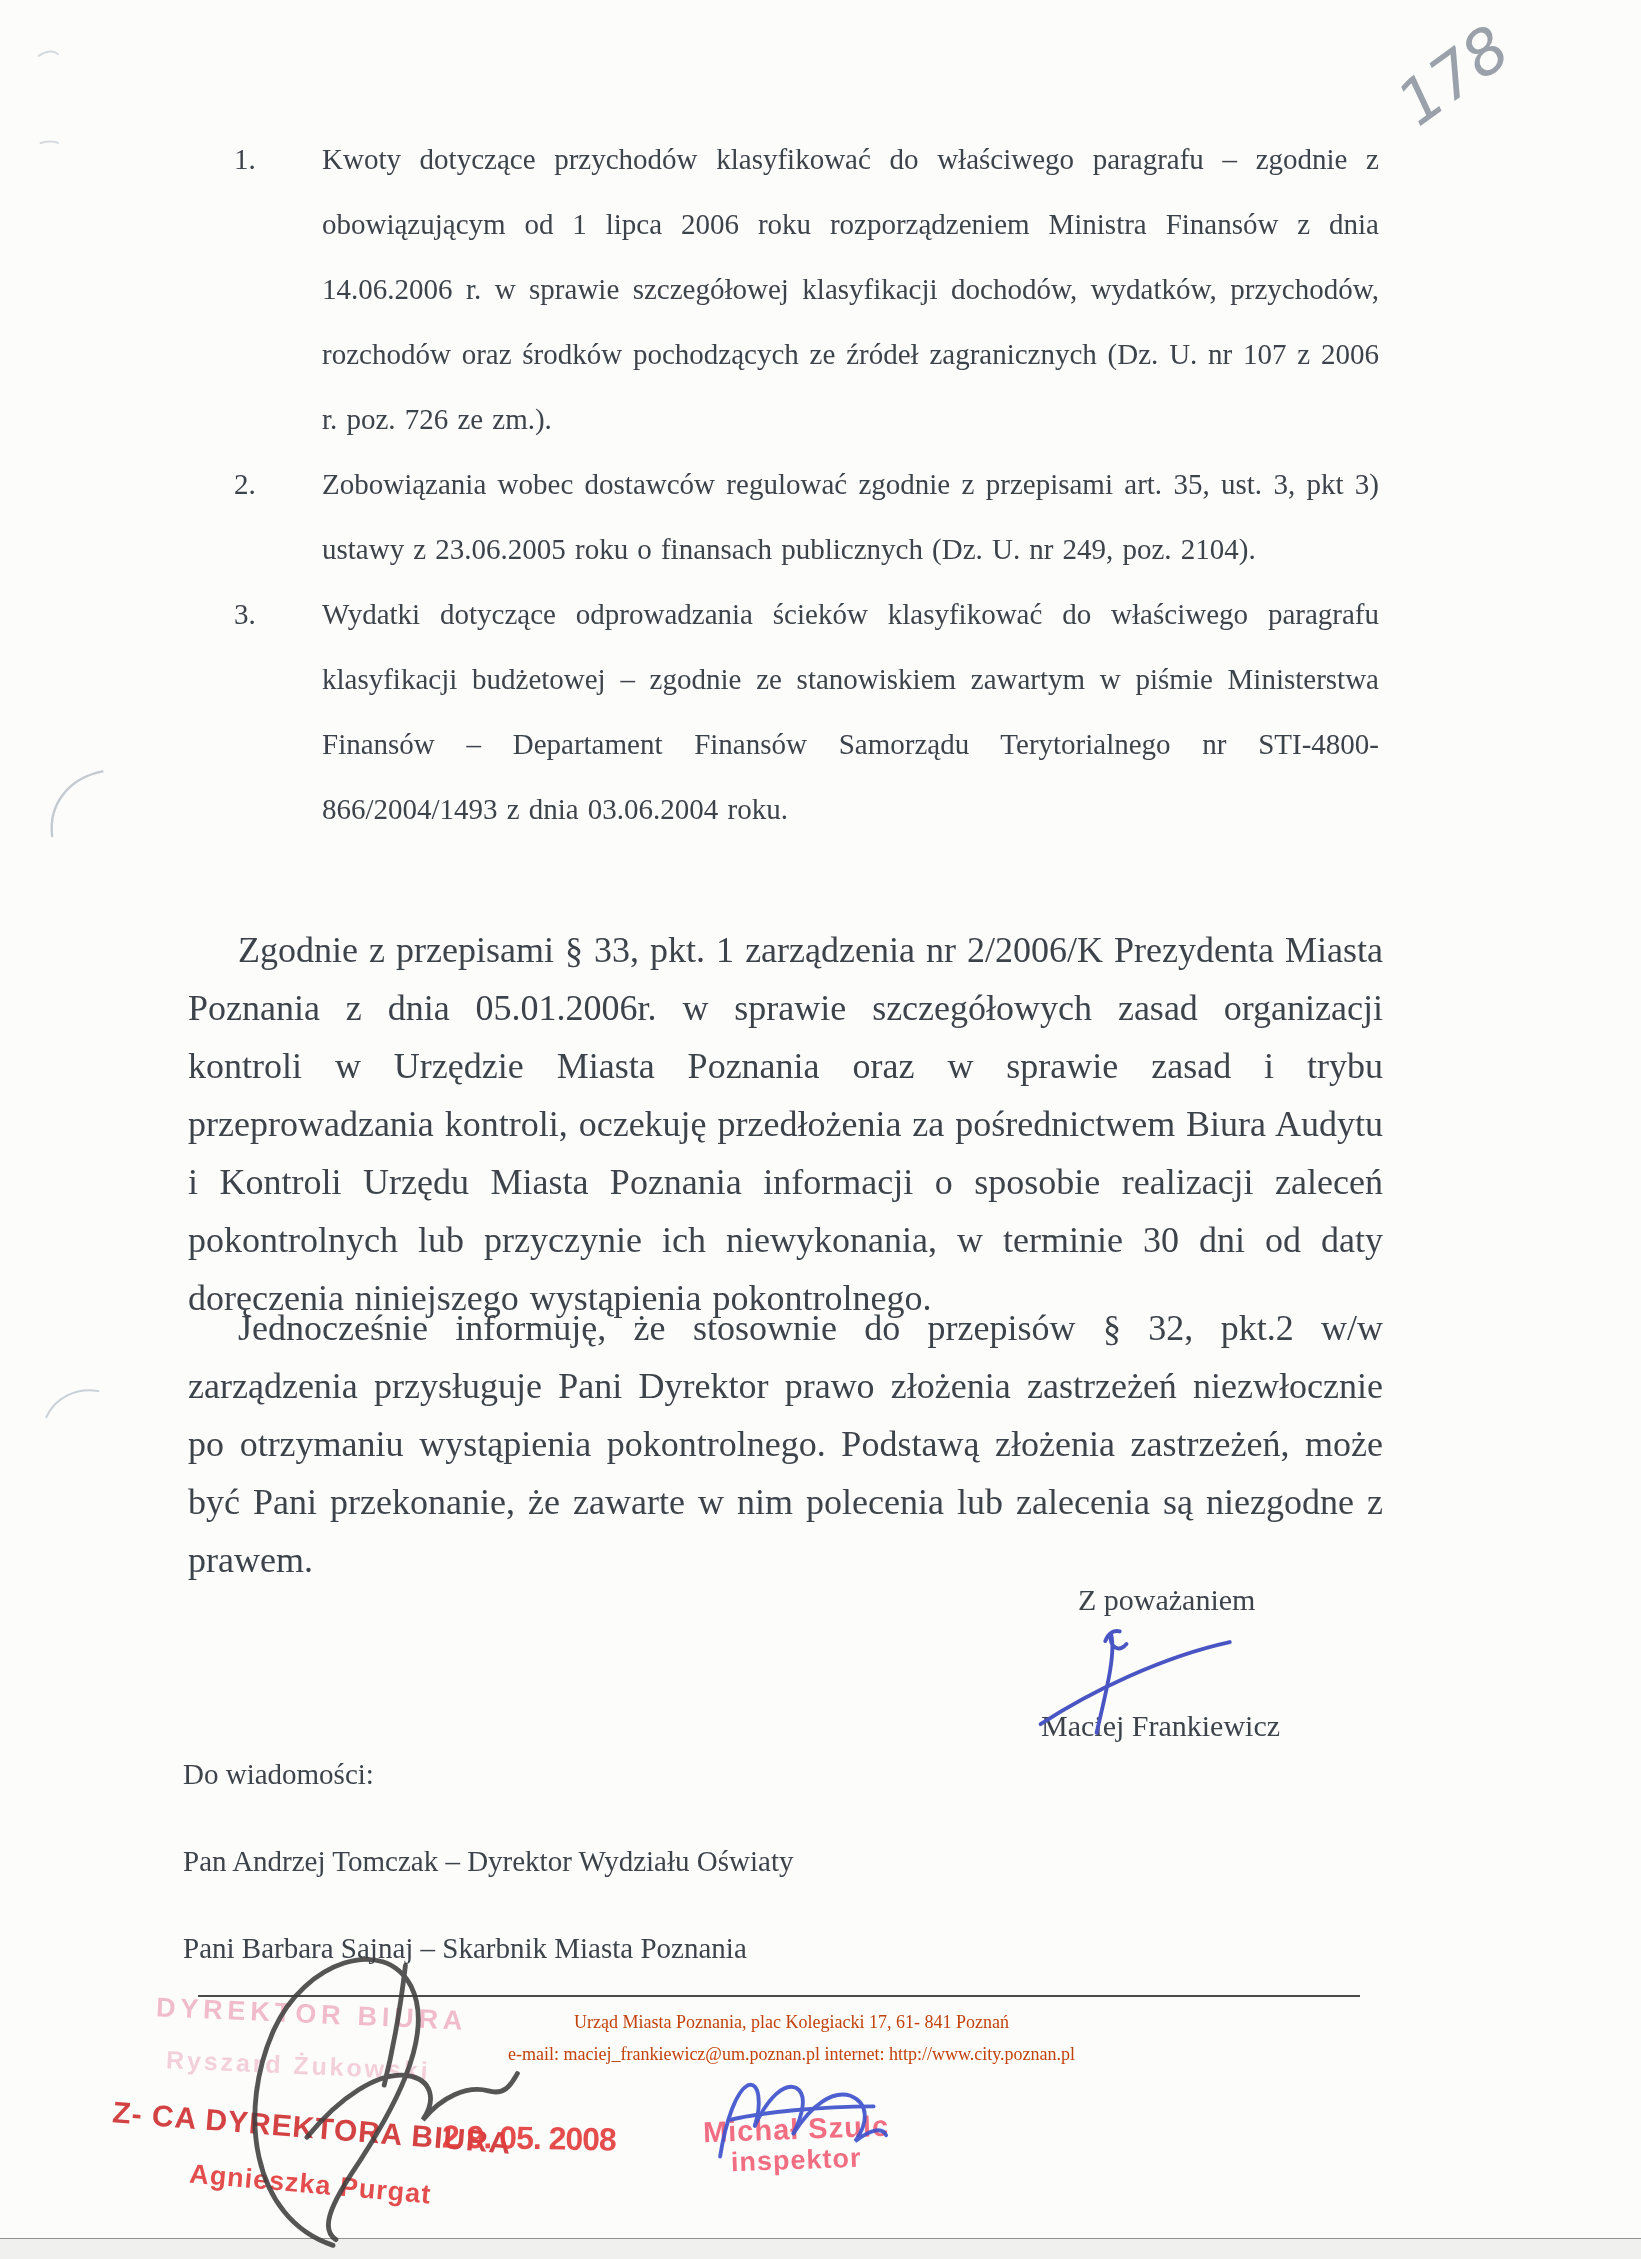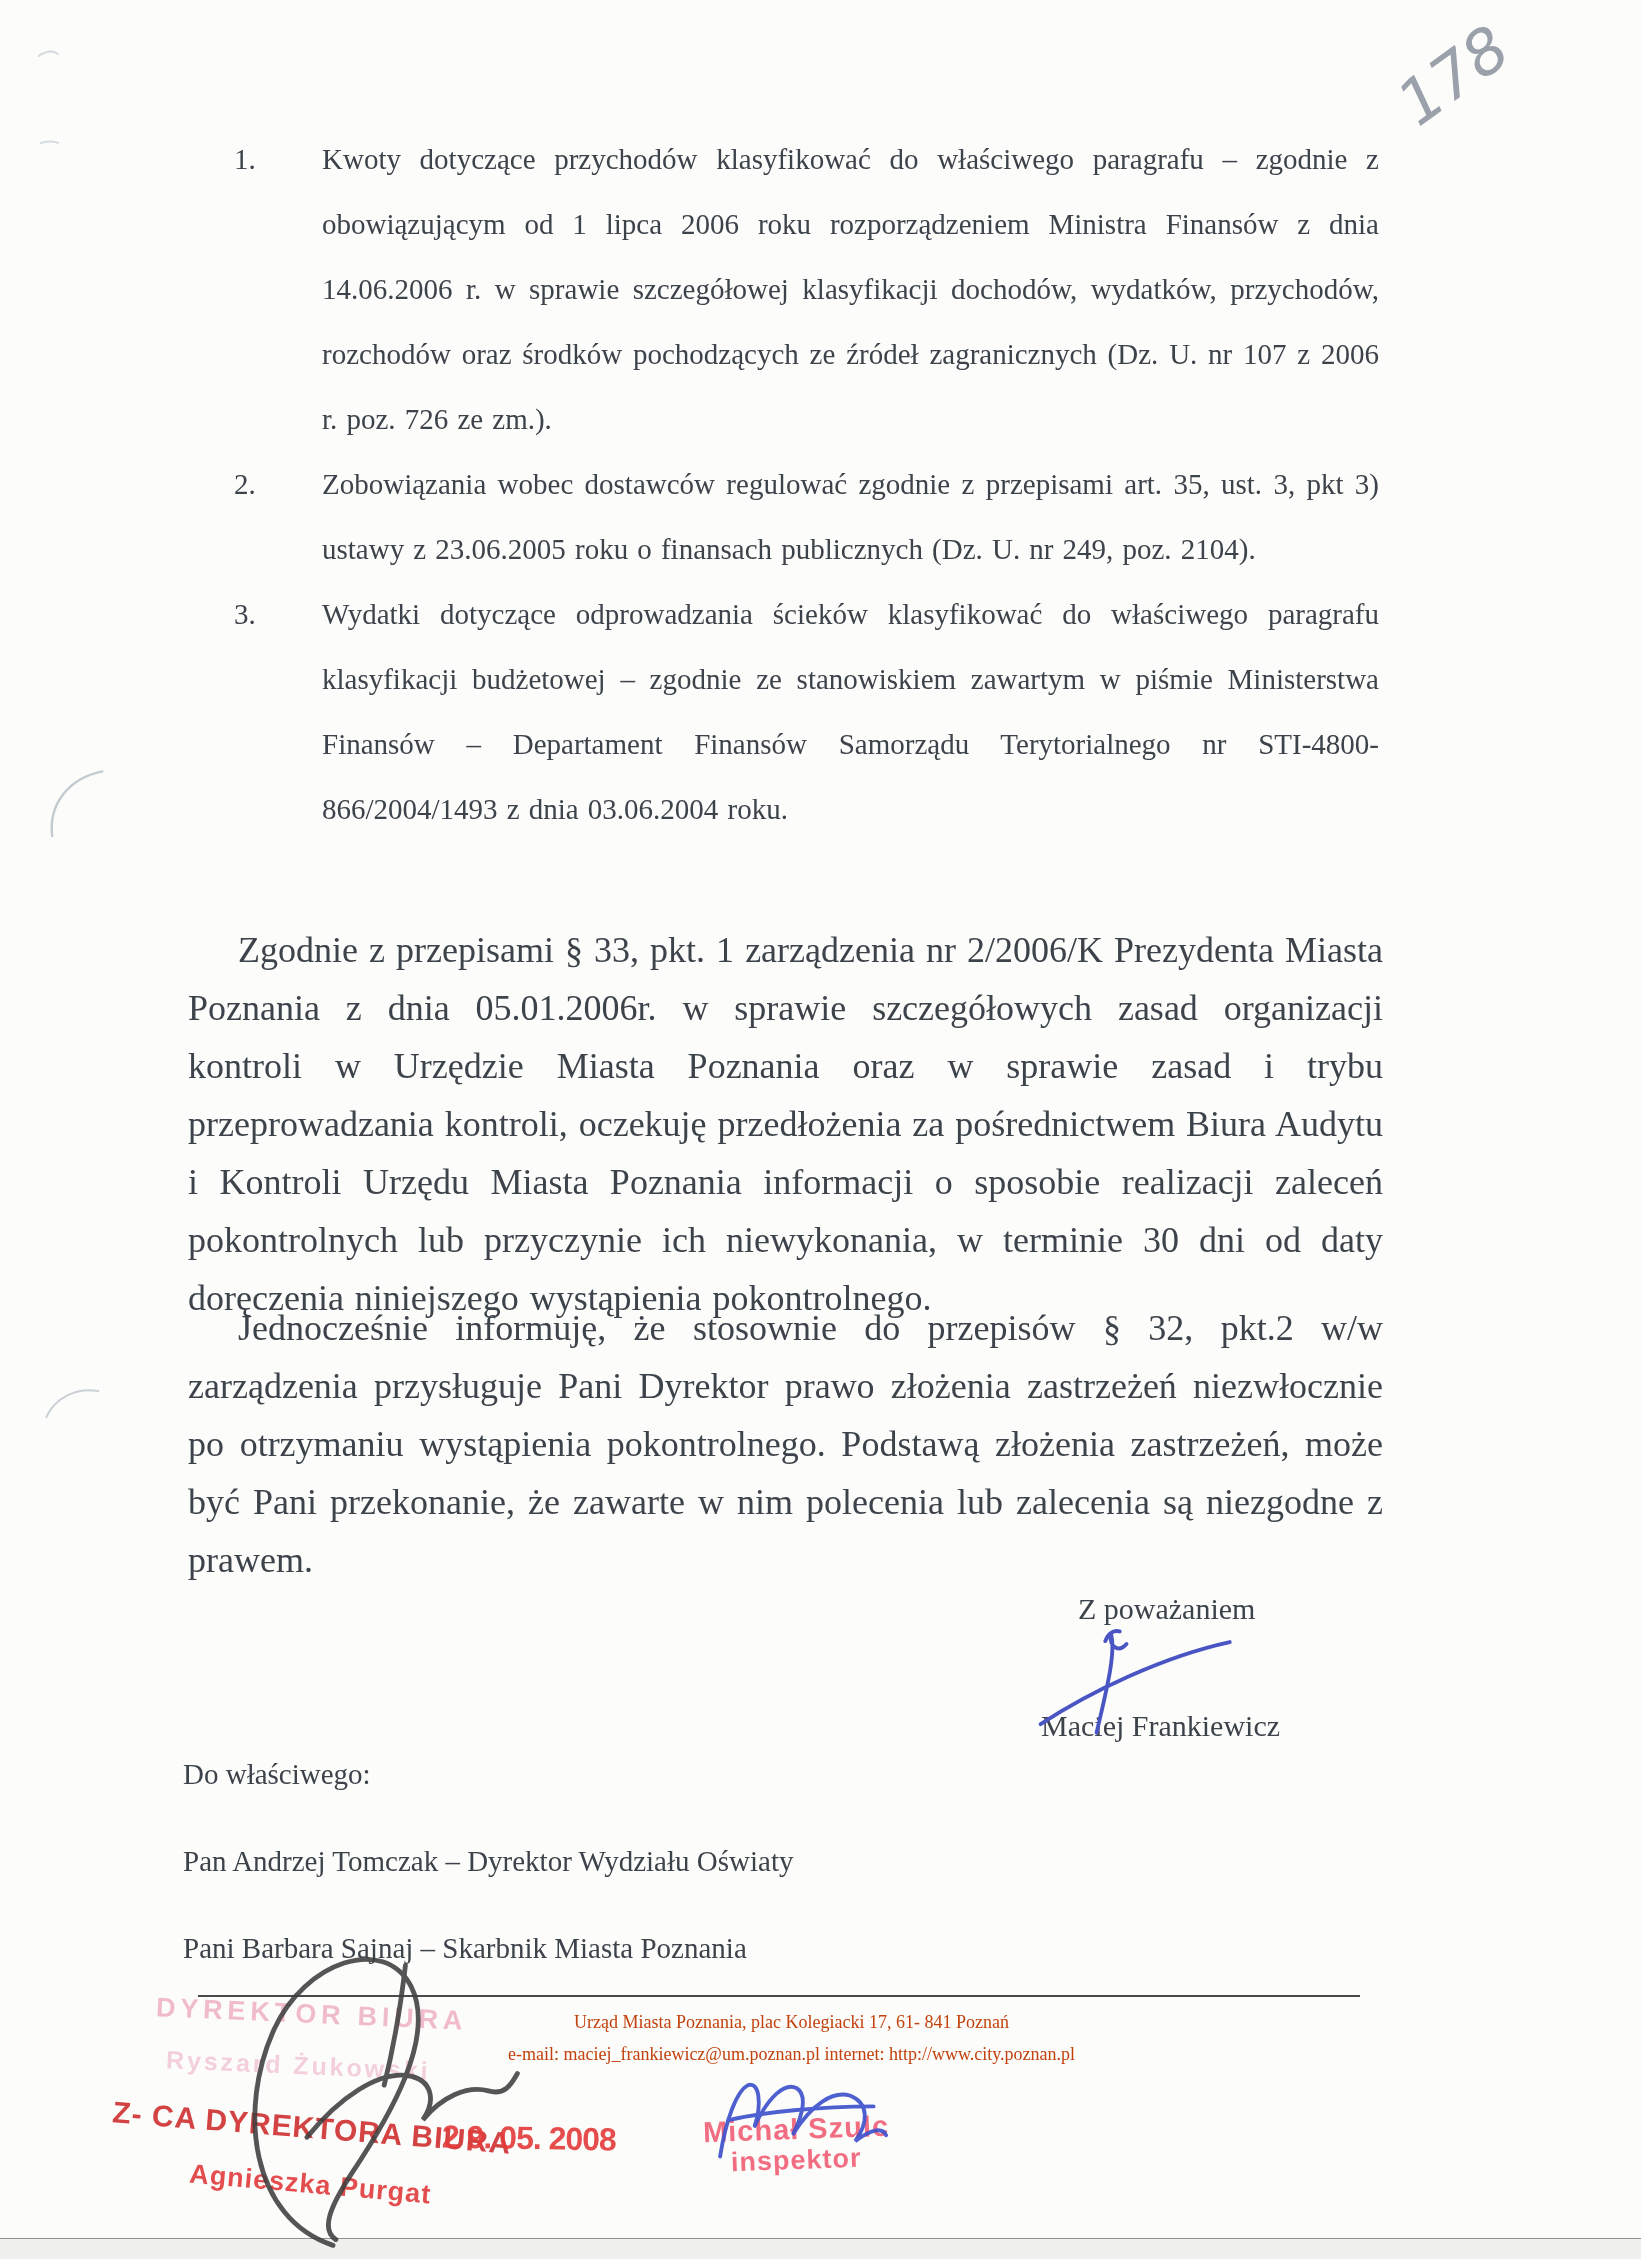--- a/index.html
+++ b/index.html
@@ -11,21 +11,21 @@
   }
   
   .numlist{position:absolute;left:234px;top:127px;width:1145px;font-size:29px;line-height:65px;}
   .li{display:flex;}
   .li .num{width:88px;flex:0 0 88px;}
   .li .txt{flex:1;text-align:justify;word-spacing:1.9px;}
   .para{position:absolute;left:188px;width:1195px;font-size:36px;line-height:58px;
         text-align:justify;word-spacing:1.9px;text-indent:50px;}
   #para1{top:921px;}
   #para2{top:1299px;}
-  .closing-sal{position:absolute;left:1078px;top:1583px;font-size:30px;margin-top:9px;}
+  .closing-sal{position:absolute;left:1078px;top:1583px;font-size:30px;}
   .closing-name{position:absolute;left:1041px;top:1709px;font-size:30px;}
   .cc{position:absolute;left:183px;top:1731px;font-size:29px;line-height:87px;}
   
   .footer-rule{position:absolute;left:198px;top:1995px;width:1162px;height:0;
                border-top:2.9px solid #4a4a4a;z-index:1;}
   .footer{position:absolute;left:328px;top:2006px;width:927px;text-align:center;
           font-size:18px;line-height:32px;z-index:2;color:#c2410c;}
   .footer .telfax{display:flex;justify-content:center;gap:44px;}
   
   .stamp{position:absolute;font-family:"Liberation Sans","DejaVu Sans",sans-serif;
@@ -75,21 +75,21 @@
     </div>
   </div>
 
   <div class="para" id="para1">Zgodnie z przepisami § 33, pkt. 1 zarządzenia nr 2/2006/K Prezydenta Miasta Poznania z dnia 05.01.2006r. w sprawie szczegółowych zasad organizacji kontroli w Urzędzie Miasta Poznania oraz w sprawie zasad i trybu przeprowadzania kontroli, oczekuję przedłożenia za pośrednictwem Biura Audytu i Kontroli Urzędu Miasta Poznania informacji o sposobie realizacji zaleceń pokontrolnych lub przyczynie ich niewykonania, w terminie 30 dni od daty doręczenia niniejszego wystąpienia pokontrolnego.</div>
   <div class="para" id="para2">Jednocześnie informuję, że stosownie do przepisów § 32, pkt.2 w/w zarządzenia przysługuje Pani Dyrektor prawo złożenia zastrzeżeń niezwłocznie po otrzymaniu wystąpienia pokontrolnego. Podstawą złożenia zastrzeżeń, może być Pani przekonanie, że zawarte w nim polecenia lub zalecenia są niezgodne z prawem.</div>
 
   <div class="closing-sal">Z poważaniem</div>
   <div class="closing-name">Maciej Frankiewicz</div>
 
   <div class="cc">
-    <div>Do właściwego:</div>
+    <div>Do wiadomości:</div>
     <div>Pan Andrzej Tomczak – Dyrektor Wydziału Oświaty</div>
     <div>Pani Barbara Sajnaj – Skarbnik Miasta Poznania</div>
   </div>
 
   <div class="footer-rule"></div>
   <div class="footer">
     <div>Urząd Miasta Poznania, plac Kolegiacki 17, 61- 841 Poznań</div>
     <div>e-mail: maciej_frankiewicz@um.poznan.pl  internet: http://www.city.poznan.pl</div>
   </div>
 

